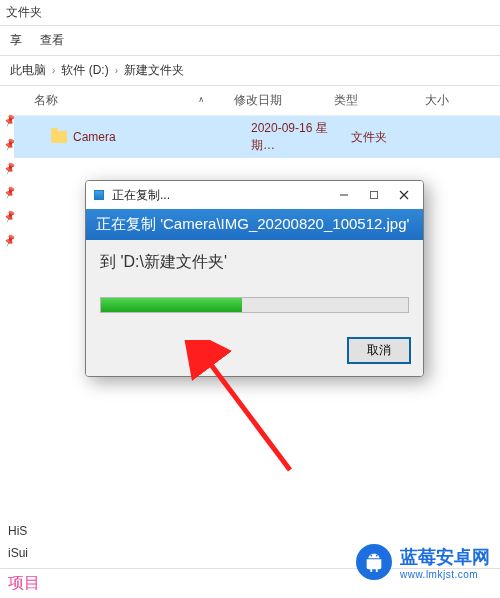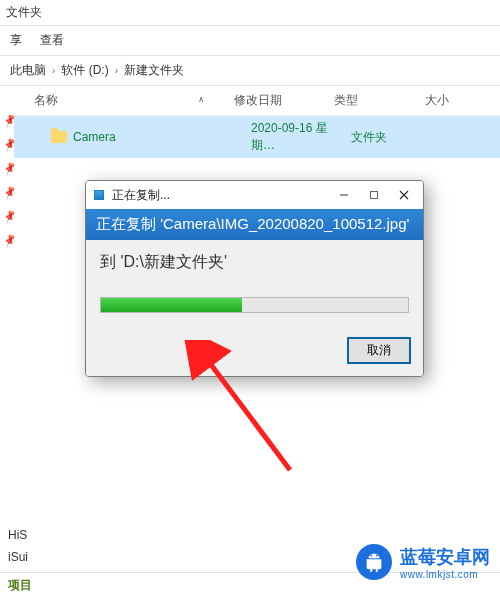--- a/index.html
+++ b/index.html
@@ -72,21 +72,21 @@
   right: 30px; top: 3px;
   font-size: 8px;
   color: #555;
 }
 .row {
   display: grid;
   grid-template-columns: 200px 100px 85px 60px;
   padding: 4px 4px 4px 37px;
   align-items: center;
   font-size: 12px;
-  color: #15803d;
+  color: #7f1d1d;
 }
 .row.selected {
   background: #cce8ff;
 }
 .row .name {
   display: flex;
   align-items: center;
   gap: 6px;
 }
 .folder-icon {
@@ -109,23 +109,22 @@
 }
 .drive-list {
   padding: 4px 8px;
   font-size: 12px;
   color: #333;
 }
 .drive-list div { padding: 4px 0; }
 .statusbar {
   border-top: 1px solid #e0e0e0;
   padding: 4px 8px;
-  color: #4d7c0f;
-  font-size: 12px;
-  font-weight: bold;
+  color: #ec4899;
+  font-size: 16px;
 }
 
 
 .dialog {
   position: absolute;
   left: 85px; top: 180px;
   width: 339px;
   background: #f0f0f0;
   border: 1px solid #7a7a7a;
   box-shadow: 5px 5px 18px rgba(0,0,0,0.35);

